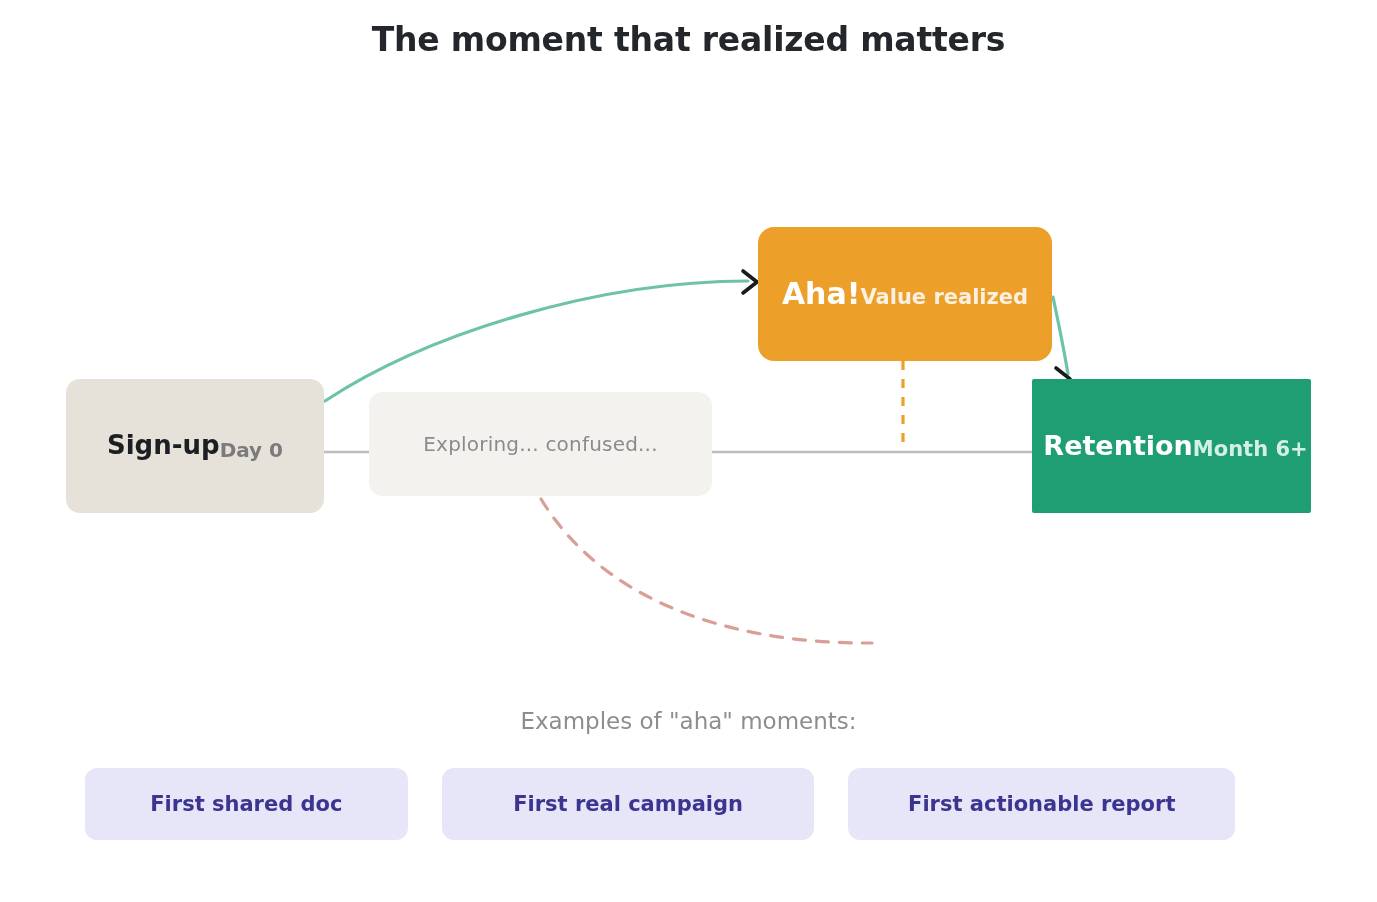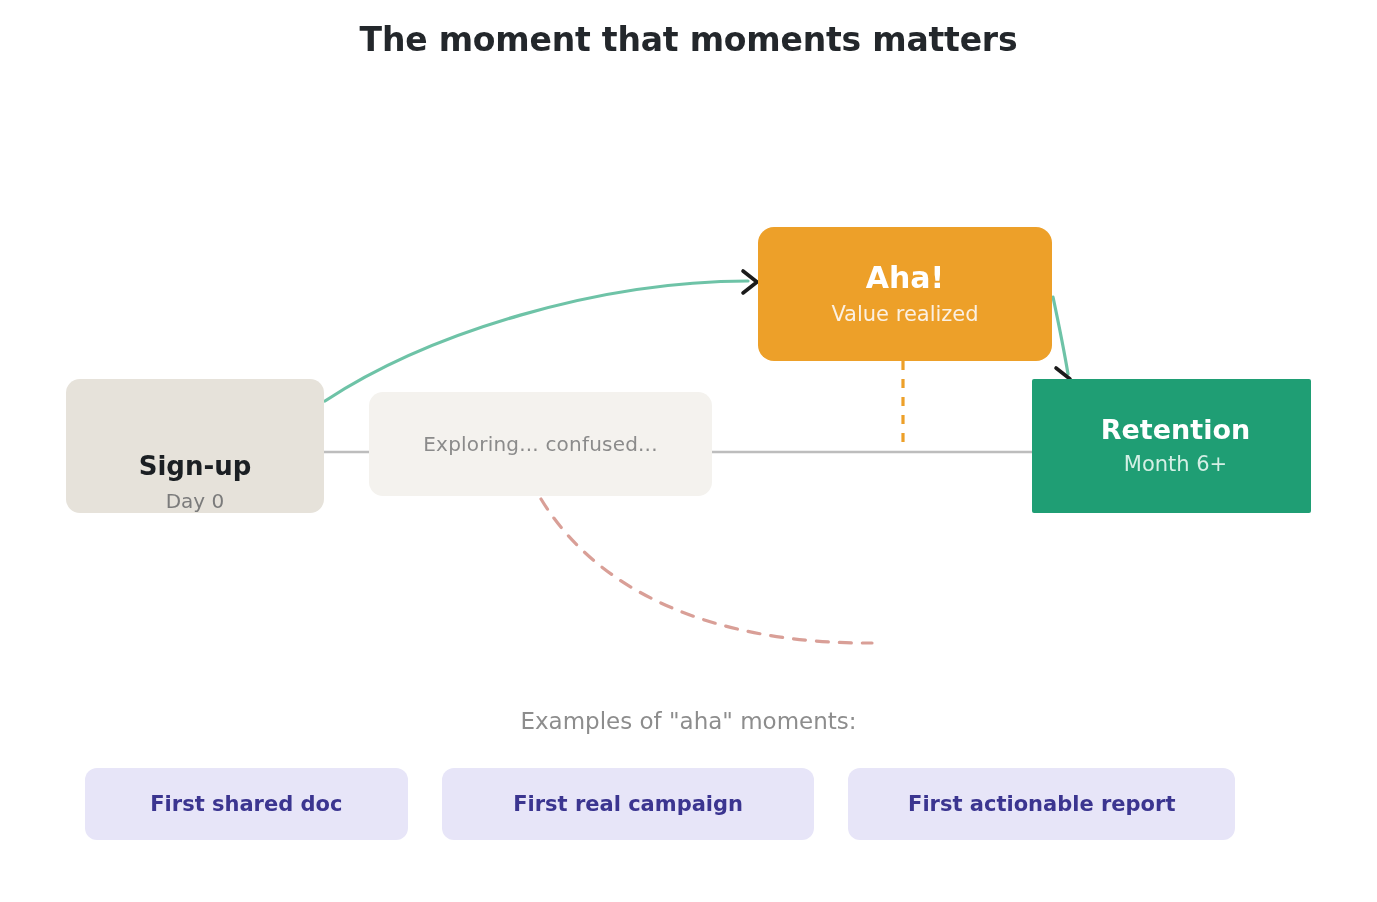--- a/index.html
+++ b/index.html
@@ -44,44 +44,42 @@
     width: 1377px;
     height: 902px;
     pointer-events: none;
   }
 
   
   .node {
     position: absolute;
     box-sizing: border-box;
     display: flex;
-    flex-direction: column;
     align-items: center;
     justify-content: center;
     border-radius: 14px;
   }
   .node .node-title {
     font-size: 26px;
     font-weight: bold;
     line-height: 1.15;
   }
   .node .node-sub {
     font-size: 20px;
-    font-weight: normal;
+    font-weight: bold;
     line-height: 1.2;
     margin-top: 7px;
   }
 
   #node-signup {
     left: 66px;
     top: 379px;
     width: 258px;
     height: 134px;
     background: #e6e2da;
-    justify-content: flex-end;
   }
   #node-signup .node-title { color: #1b1f23; }
   #node-signup .node-sub   { color: #7b7b7b; }
 
   #node-aha {
     left: 758px;
     top: 227px;
     width: 294px;
     height: 134px;
     background: #eda029;
@@ -169,21 +167,21 @@
   }
   .example-chip.chip-0 { width: 314px; }
   .example-chip.chip-1 { width: 372px; }
   .example-chip.chip-2 { width: 388px; }
 </style>
 </head>
 <body>
 
 <div id="canvas">
 
-  <div id="page-title">The moment that moments matters</div>
+  <div id="page-title">The moment that realized matters</div>
 
   <svg id="connectors" viewBox="0 0 1377 902" width="1377" height="902" xmlns="http://www.w3.org/2000/svg">
 
     <line x1="324" y1="452" x2="1032" y2="452" stroke="#bdbdbd" stroke-width="2.4"></line>
 
     <path d="M 325 401 C 430 332 600 281 748 281" fill="none" stroke="#6ec3a7" stroke-width="3.2" stroke-linecap="round"></path>
 
     <polyline points="743,271 757,282 743,293" fill="none" stroke="#1b1b1b" stroke-width="3.6" stroke-linecap="round" stroke-linejoin="round"></polyline>
 
     <path d="M 1053 297 C 1060 330 1065 356 1068 374" fill="none" stroke="#6ec3a7" stroke-width="3.2" stroke-linecap="round"></path>

